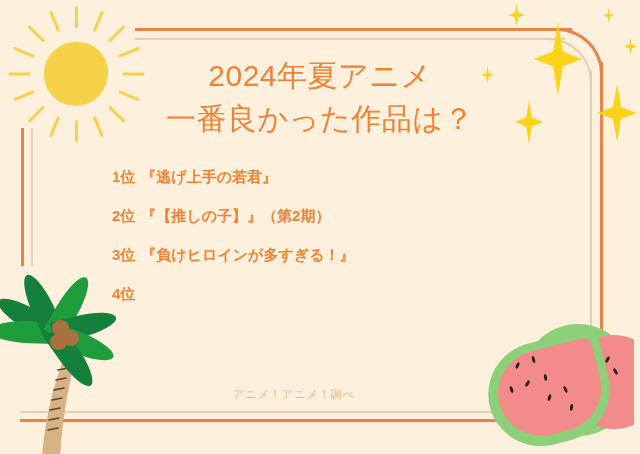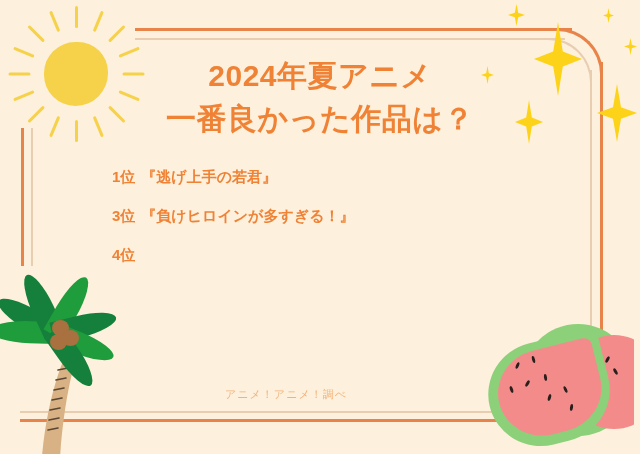--- a/index.html
+++ b/index.html
@@ -118,42 +118,42 @@
     position: absolute; width: 3px; height: 7px;
     background: #2a1f1a; border-radius: 50%;
   }
 
   
   #title-block {
     position: absolute; left: 0; top: 55px; width: 640px;
     text-align: center;
     color: #ef8235;
     font-size: 30px;
-    font-weight: bold;
+    font-weight: normal;
     line-height: 1.42;
     letter-spacing: 0.5px;
     white-space: pre-line;
   }
   #rank-list {
     position: absolute; left: 0; top: 168px; width: 640px;
   }
   .rank-row {
     display: flex;
     align-items: baseline;
     justify-content: flex-start;
     padding-left: 112px;
     height: 39px;
     color: #ef8235;
     font-size: 15px;
     font-weight: bold;
     white-space: nowrap;
   }
   .rank-pos { margin-right: 6px; }
   #credit {
-    position: absolute; left: 0; top: 387px; width: 572px;
+    position: absolute; left: 8px; top: 387px; width: 572px;
     text-align: center;
     color: #f2b27a;
     font-size: 11px;
     letter-spacing: 1px;
   }
 </style>
 </head>
 <body>
 
 <div id="poster">
@@ -249,20 +249,24 @@
 
   <div id="title-block">2024年夏アニメ
 一番良かった作品は？</div>
 
   <div id="rank-list">
     <div class="rank-row">
       <span class="rank-pos">1位</span>
       <span class="rank-title">『逃げ上手の若君』</span>
     </div>
     <div class="rank-row">
+      <span class="rank-pos">2位</span>
+      <span class="rank-title">『【推しの子】』（第2期）</span>
+    </div>
+    <div class="rank-row">
       <span class="rank-pos">3位</span>
       <span class="rank-title">『負けヒロインが多すぎる！』</span>
     </div>
     <div class="rank-row">
       <span class="rank-pos">4位</span>
     </div>
   </div>
 
   <div id="credit">アニメ！アニメ！調べ</div>
 

